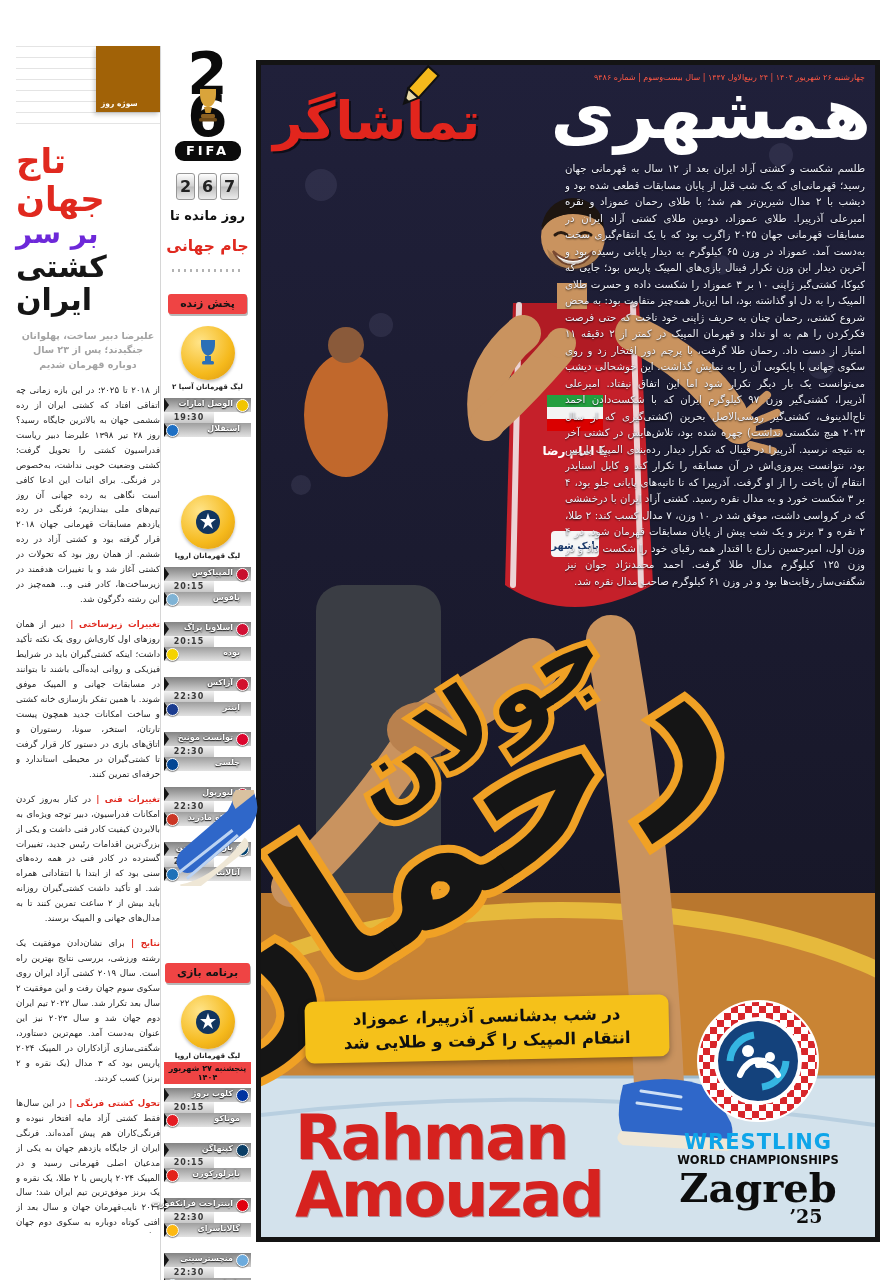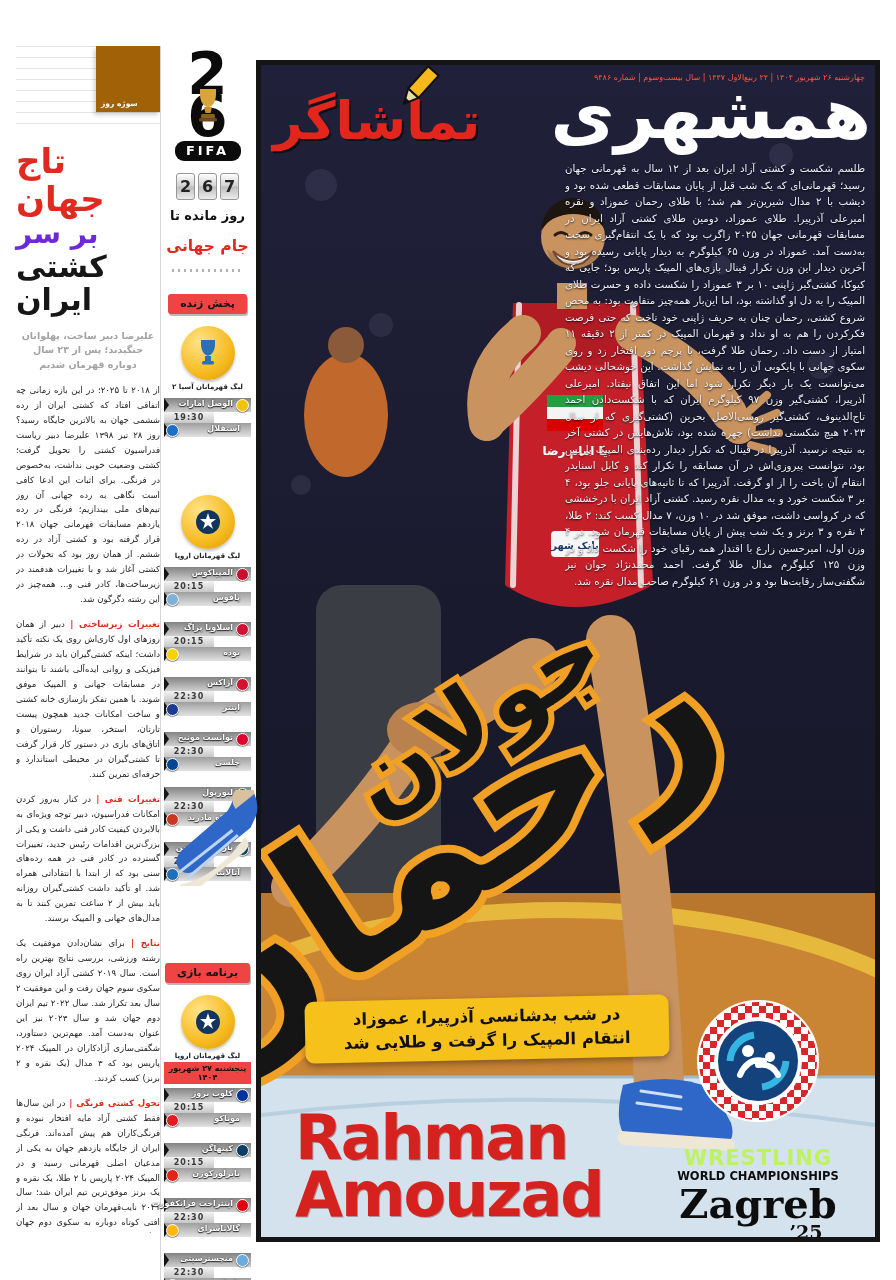--- a/index.html
+++ b/index.html
@@ -80,21 +80,21 @@
   .cal1{font-size:200px;font-weight:bold;fill:#151515;stroke:#f0a125;stroke-width:16;
         paint-order:stroke;text-anchor:middle;font-family:"DejaVu Sans",sans-serif}
   .cal2{font-size:95px;font-weight:bold;fill:#151515;stroke:#f0a125;stroke-width:12;
         paint-order:stroke;text-anchor:middle;font-family:"DejaVu Sans",sans-serif}
   .gold-badge{position:absolute;left:44px;top:933px;width:352px;background:#f5c11a;border-radius:9px;
               padding:7px 6px;transform:rotate(-1.2deg);text-align:center;color:#101010;font-weight:bold;
               font-size:16.5px;line-height:1.45;direction:rtl;z-index:6;box-shadow:0 3px 6px rgba(0,0,0,.35)}
   .name-en{position:absolute;left:34px;top:1044px;font-size:62px;font-weight:bold;color:#d6221f;
            line-height:.92;letter-spacing:-2px;z-index:6;text-shadow:1px 1px 0 rgba(110,0,0,.35)}
   .zagreb{position:absolute;right:14px;top:934px;width:206px;text-align:center;z-index:6}
-  .z1{font-size:21px;font-weight:bold;letter-spacing:1px;color:#bef264;line-height:1.05;margin-top:20px}
+  .z1{font-size:21px;font-weight:bold;letter-spacing:1px;color:#0ea5e9;line-height:1.05;margin-top:4px}
   .z2{font-size:11.5px;font-weight:bold;color:#0d0d0d}
   .z3{font-family:"DejaVu Serif",serif;font-size:40px;font-weight:bold;color:#0d0d0d;line-height:.85;margin-top:4px}
   .z4{font-family:"DejaVu Serif",serif;font-size:19px;font-weight:bold;color:#0d0d0d;margin-left:96px}
 
   .shoe-overlay{position:absolute;left:166px;top:790px;z-index:30}
 </style>
 </head>
 <body>
 
 <div class="left-col">

